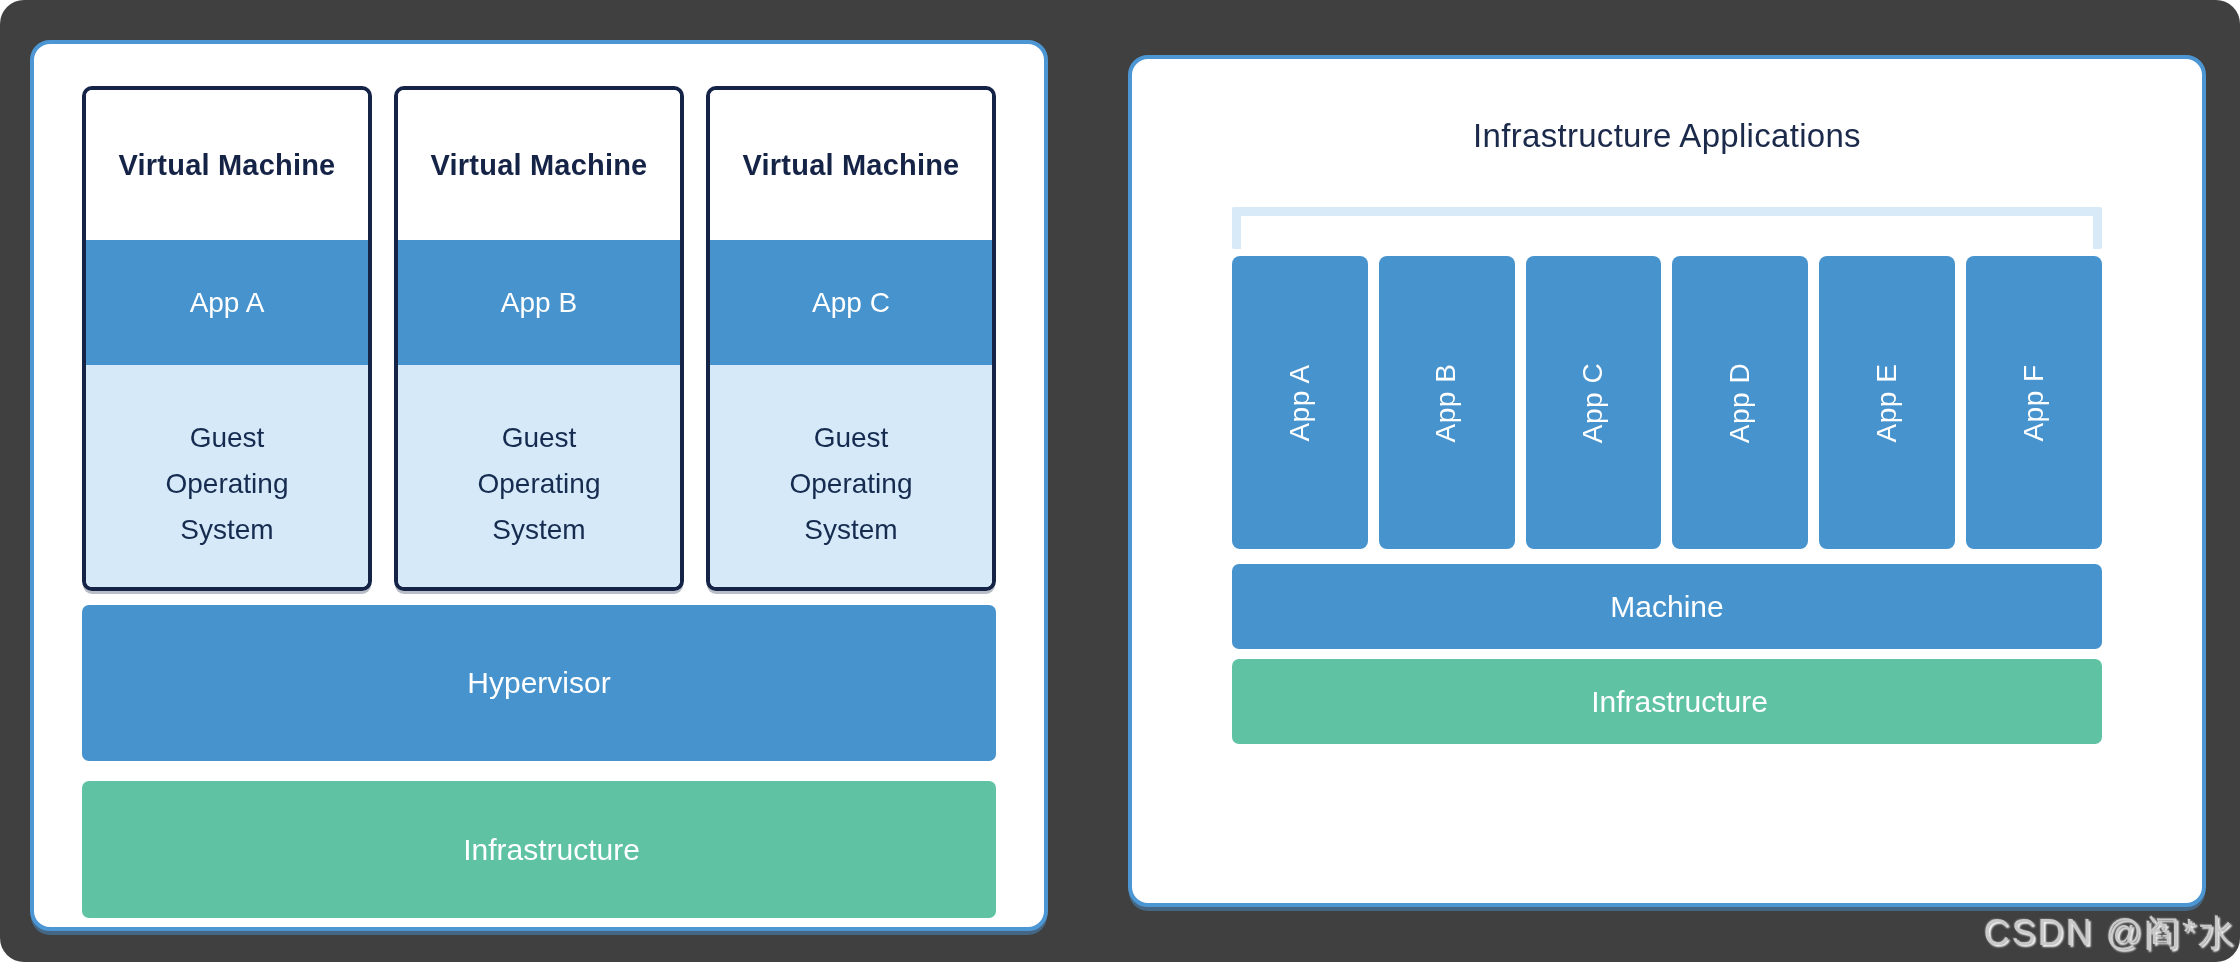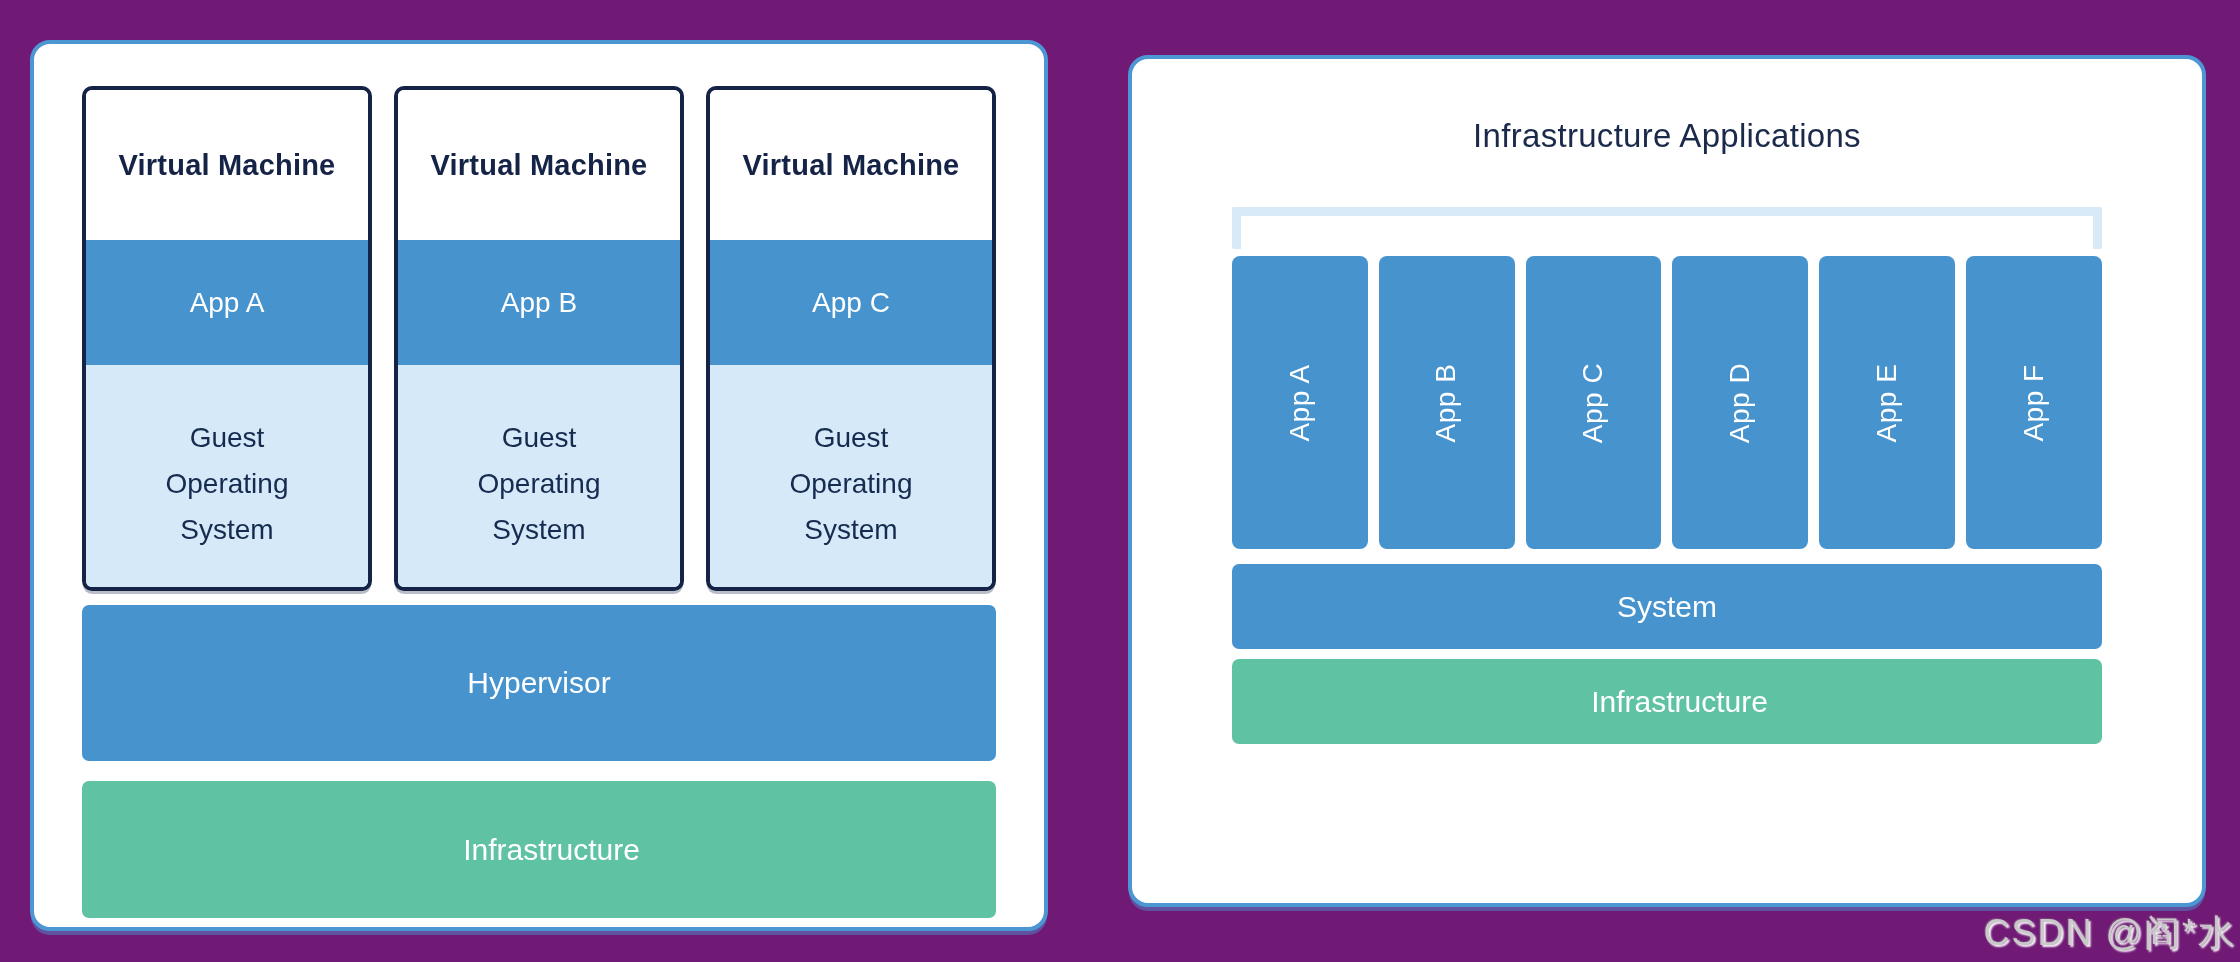--- a/index.html
+++ b/index.html
@@ -1,21 +1,22 @@
 <!DOCTYPE html>
 <html><head>
 <meta charset="utf-8">
 <style>
   html,body{margin:0;padding:0;background:#ffffff;}
   .canvas{
     position:relative;
     width:2240px;height:962px;
-    background:#701a75;
+    background:#404040;
     font-family:"Liberation Sans","DejaVu Sans",sans-serif;
     overflow:hidden;
+    border-radius:24px;
   }
   
   .panel{
     position:absolute;
     background:#ffffff;
     border:4px solid #4c96d4;
     border-radius:20px;
     box-sizing:border-box;
     box-shadow:0 5px 0 -1px rgba(76,150,212,0.45);
   }
@@ -165,19 +166,19 @@
           <span class="vtext">App D</span>
         </div>
       <div class="app-col">
           <span class="vtext">App E</span>
         </div>
       <div class="app-col">
           <span class="vtext">App F</span>
         </div>
     </div>
 
-    <div class="bar blue docker">System</div>
+    <div class="bar blue docker">Machine</div>
     <div class="bar green infra-right">Infrastructure</div>
   </section>
 
   <div class="watermark">CSDN @阎*水</div>
 
 </div>
 
 </body></html>

